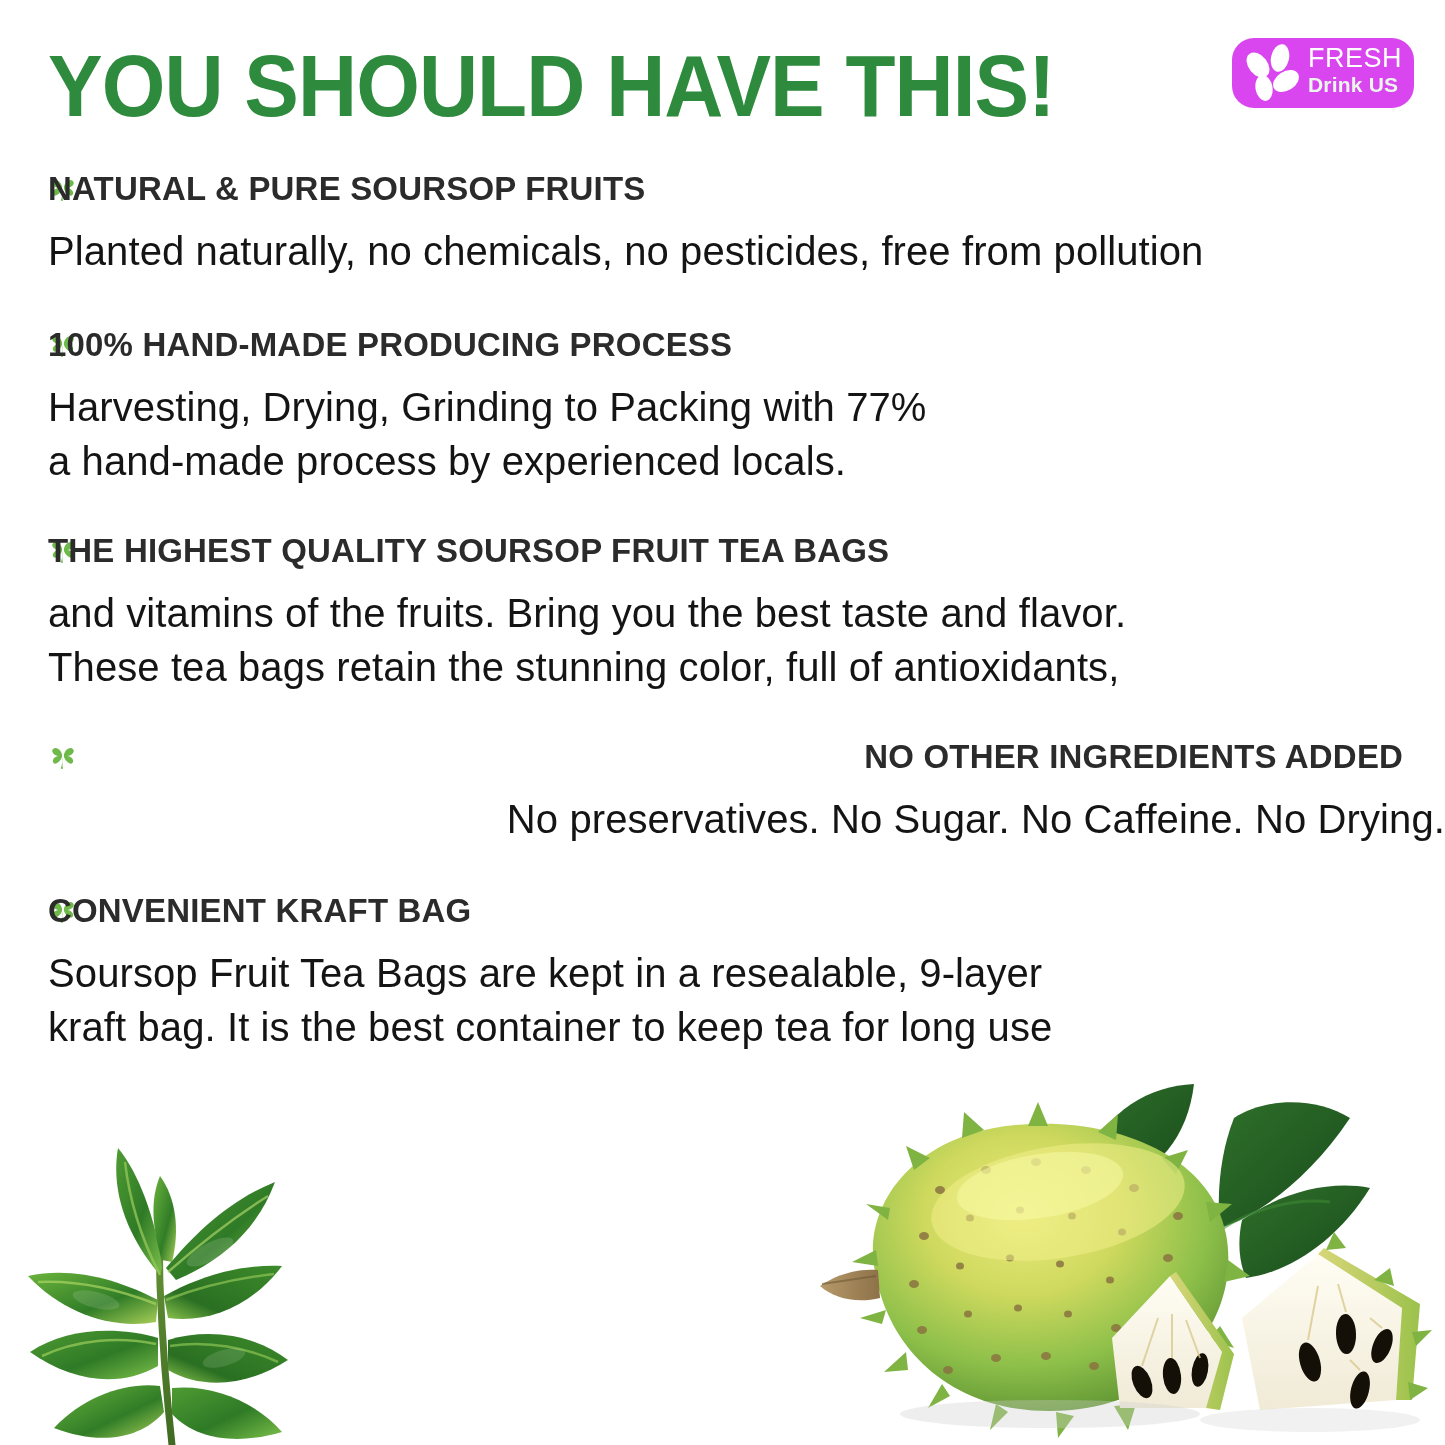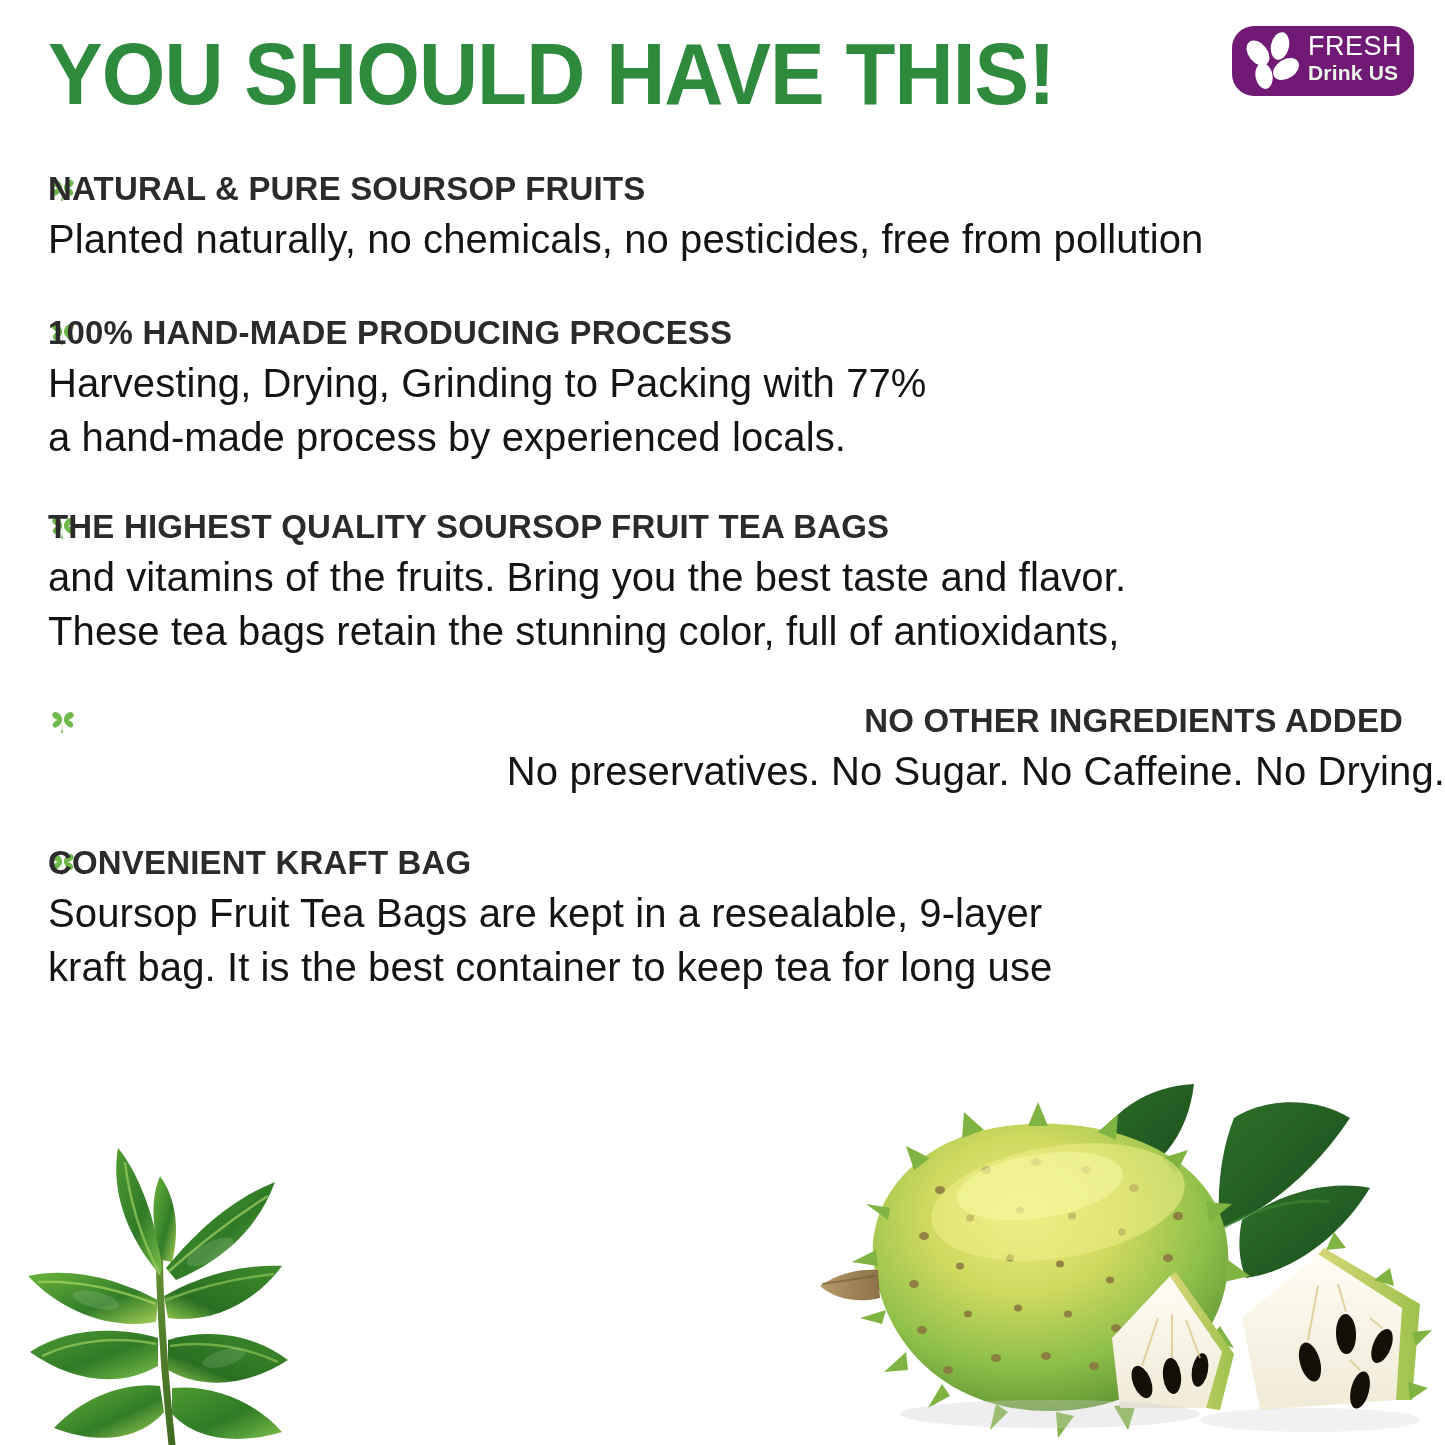--- a/index.html
+++ b/index.html
@@ -17,21 +17,21 @@
 
   #page {
     position: absolute;
     inset: 0;
     background: #ffffff;
   }
 
   
   #header {
     position: absolute;
-    left: 0; top: 4px;
+    left: 0; top: 16px;
     width: 1281px;
     height: 140px;
   }
   #page-title {
     position: absolute;
     left: 48px;
     top: 22px;
     font-family: "Liberation Sans Narrow", "Liberation Sans", sans-serif;
     font-weight: bold;
     font-size: 88px;
@@ -43,21 +43,21 @@
     transform-origin: left center;
   }
 
   
   #logo {
     position: absolute;
     left: 1232px;
     top: 22px;
     width: 182px;
     height: 70px;
-    background: #701a75;
+    background: #d946ef;
     border-radius: 22px;
     overflow: hidden;
   }
   #logo-mark {
     position: absolute;
     left: 10px;
     top: 5px;
     width: 62px;
     height: 60px;
   }
@@ -116,21 +116,21 @@
     font-weight: bold;
     font-size: 34px;
     line-height: 44px;
     color: #2b2b2b;
     letter-spacing: 0.2px;
     white-space: nowrap;
     transform: scaleX(0.97);
     transform-origin: left center;
   }
   .feature-body {
-    margin-top: 2px;
+    margin-top: 14px;
   }
   .body-line {
     display: block;
     font-family: "Liberation Sans Narrow", "Liberation Sans", sans-serif;
     font-weight: 300;
     font-size: 40px;
     line-height: 54px;
     color: #141414;
     letter-spacing: 0.1px;
     white-space: nowrap;

